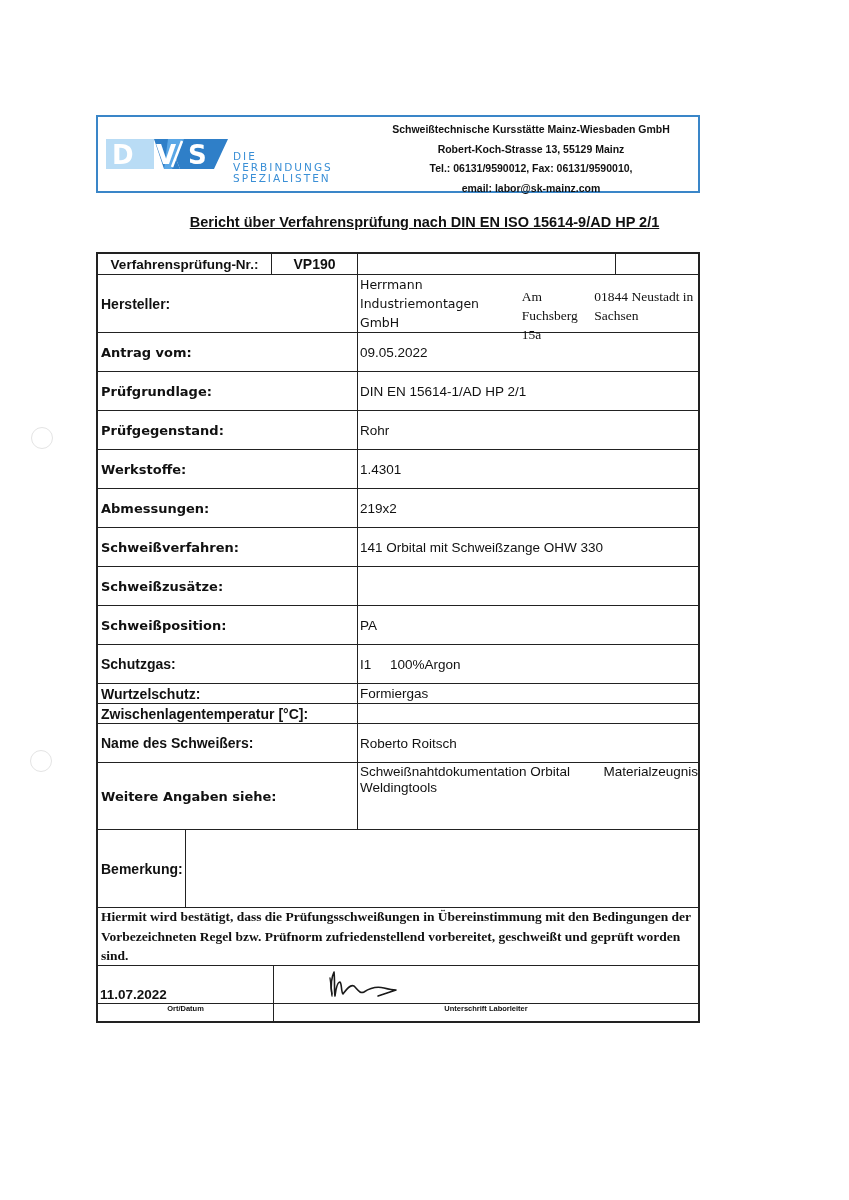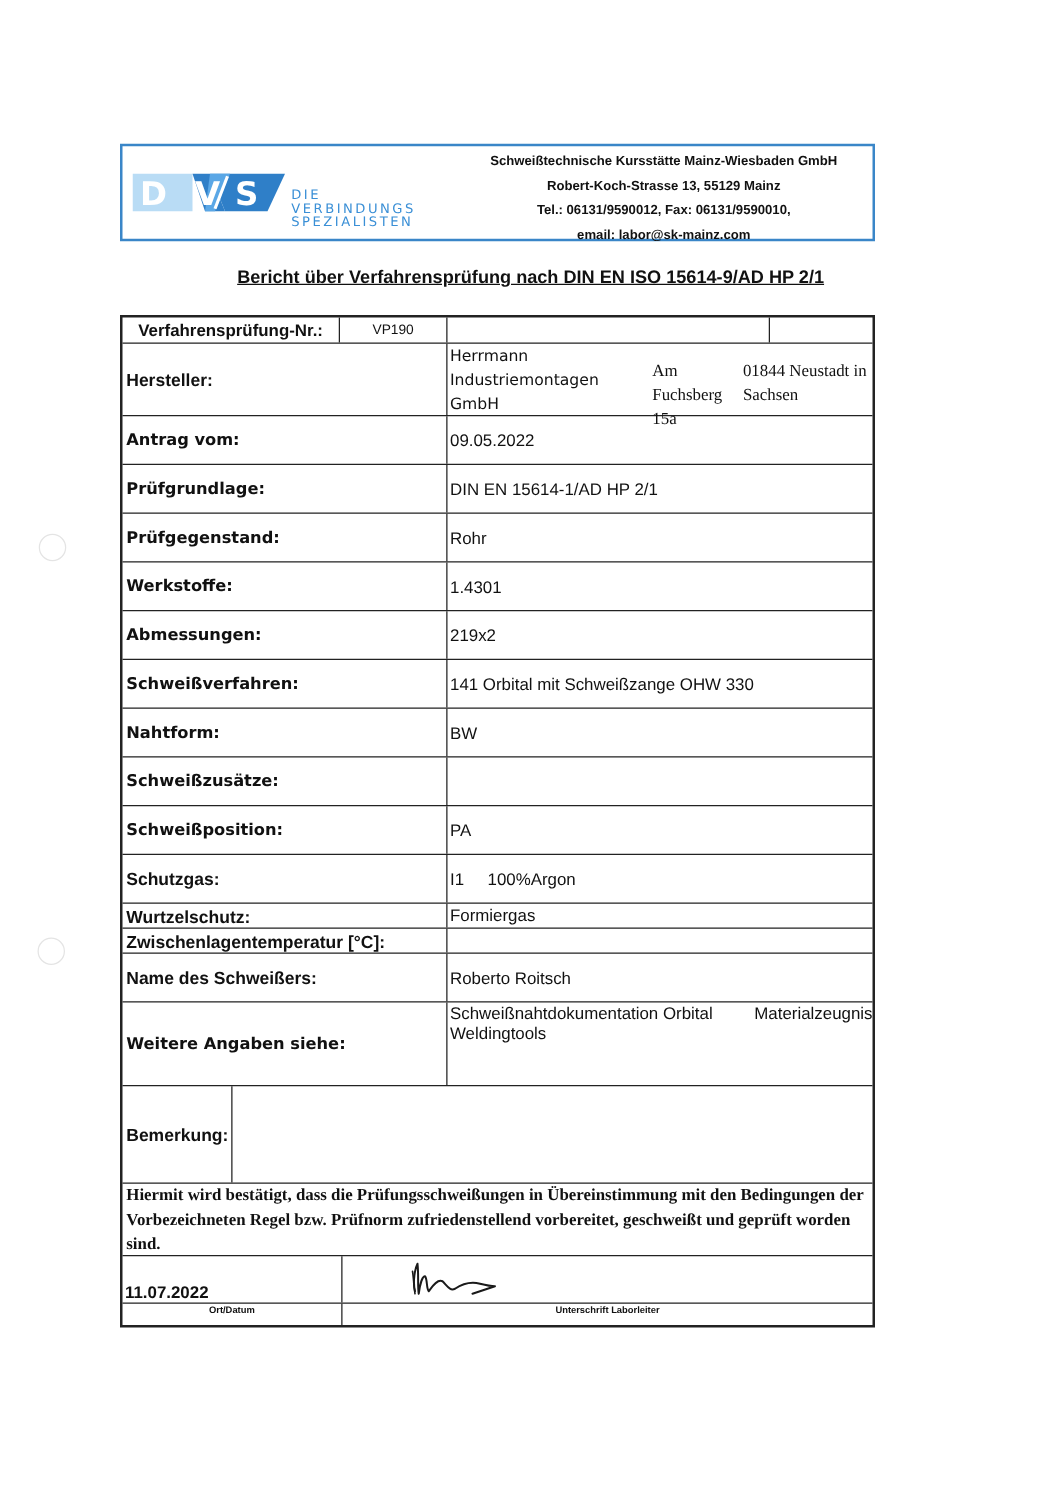--- a/index.html
+++ b/index.html
@@ -23,21 +23,21 @@
   .form { position: absolute; left: 96px; top: 252px; width: 604px; border: 2px solid #222; box-sizing: border-box; }
   .row { display: flex; border-top: 1.5px solid #222; box-sizing: border-box; }
   .row:first-child { border-top: none; }
   .cell { box-sizing: border-box; display: flex; align-items: center; }
   .lbl { width: 260px; border-right: 1.5px solid #222; padding-left: 3px; font-family: "DejaVu Sans", sans-serif; font-weight: bold; font-size: 13px; }
   .lbl.arial { font-family: "Liberation Sans", sans-serif; font-size: 14px; }
   .val { flex: 1; padding-left: 2px; font-size: 13.5px; }
 
   .r-head { height: 20px; }
   .r-head .c1 { width: 174px; border-right: 1.5px solid #222; justify-content: center; font-weight: bold; font-size: 13.5px; }
-  .r-head .c2 { width: 86px; border-right: 1.5px solid #222; justify-content: center; font-size: 11px; }
+  .r-head .c2 { width: 86px; border-right: 1.5px solid #222; justify-content: center; font-size: 14px; font-weight: bold; }
   .r-head .c3 { width: 258px; border-right: 1.5px solid #222; }
   .r-head .c4 { flex: 1; }
 
   .r-hersteller { height: 58px; }
   .r-hersteller .val { align-items: flex-start; justify-content: flex-end; font-family: "DejaVu Sans", sans-serif; font-size: 12.5px; line-height: 19px; }
   .r-hersteller .val span { display: block; }
   .r-hersteller .val span.arial { font-family: Liberation Serif, serif; font-size: 13.5px; margin-top: 12px; }
 
   .r-std { height: 39px; }
   .r-short { height: 20px; }
@@ -127,24 +127,20 @@
   </div>
   <div class="row r-std">
     <div class="cell lbl">Abmessungen:</div>
     <div class="cell val">219x2</div>
   </div>
   <div class="row r-std">
     <div class="cell lbl">Schweißverfahren:</div>
     <div class="cell val">141  Orbital mit Schweißzange OHW 330</div>
   </div>
   <div class="row r-std">
-    <div class="cell lbl">Nahtform:</div>
-    <div class="cell val">BW</div>
-  </div>
-  <div class="row r-std">
     <div class="cell lbl">Schweißzusätze:</div>
     <div class="cell val"></div>
   </div>
   <div class="row r-std">
     <div class="cell lbl">Schweißposition:</div>
     <div class="cell val">PA</div>
   </div>
   <div class="row r-std">
     <div class="cell lbl arial">Schutzgas:</div>
     <div class="cell val" style="white-space: pre;">I1     100%Argon</div>

